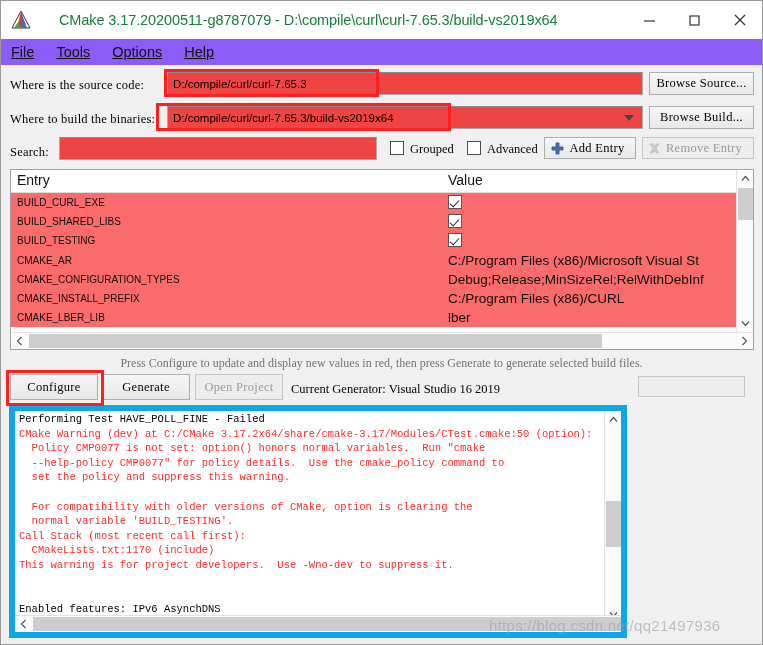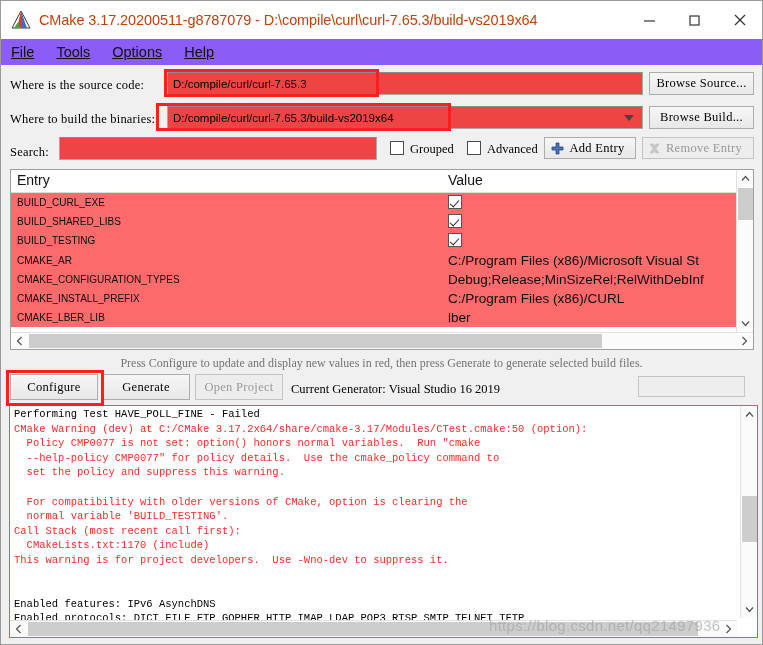--- a/index.html
+++ b/index.html
@@ -25,23 +25,24 @@
     background: #ffffff;
     display: flex; align-items: center;
   }
   #app-icon {
     width: 22px; height: 22px;
     margin-left: 9px; margin-right: 7px;
     position: relative; flex: none;
   }
   #title-text {
     font-size: 14.5px;
-    color: #c2410c;
+    color: #15803d;
     white-space: nowrap;
     letter-spacing: -0.1px;
+    margin-left: 20px;
   }
   .win-btn {
     width: 45px; height: 38px;
     display: flex; align-items: center; justify-content: center;
     color: #333; font-size: 13px;
     flex: none;
   }
   #win-buttons { position: absolute; right: 0; top: 0; display: flex; }
 
   
@@ -221,23 +222,23 @@
   #progress {
     position: absolute; left: 637px; top: 375px;
     width: 107px; height: 21px;
     background: #eeeeee; border: 1px solid #c6c6c6;
   }
 
   
   #log-panel {
     position: absolute;
     left: 8px; top: 404px;
-    width: 749px; height: 233px;
+    width: 618px; height: 233px;
     background: #ffffff;
-    border: 1px solid #0ea5e9;
+    border: 6px solid #0ea5e9;
     overflow: hidden;
   }
   #log-text {
     position: absolute; left: 4px; top: 1px;
     width: 706px;
     font-family: "Liberation Mono", monospace;
     font-size: 10.5px;
     line-height: 14.6px;
     white-space: pre;
     color: #000;

